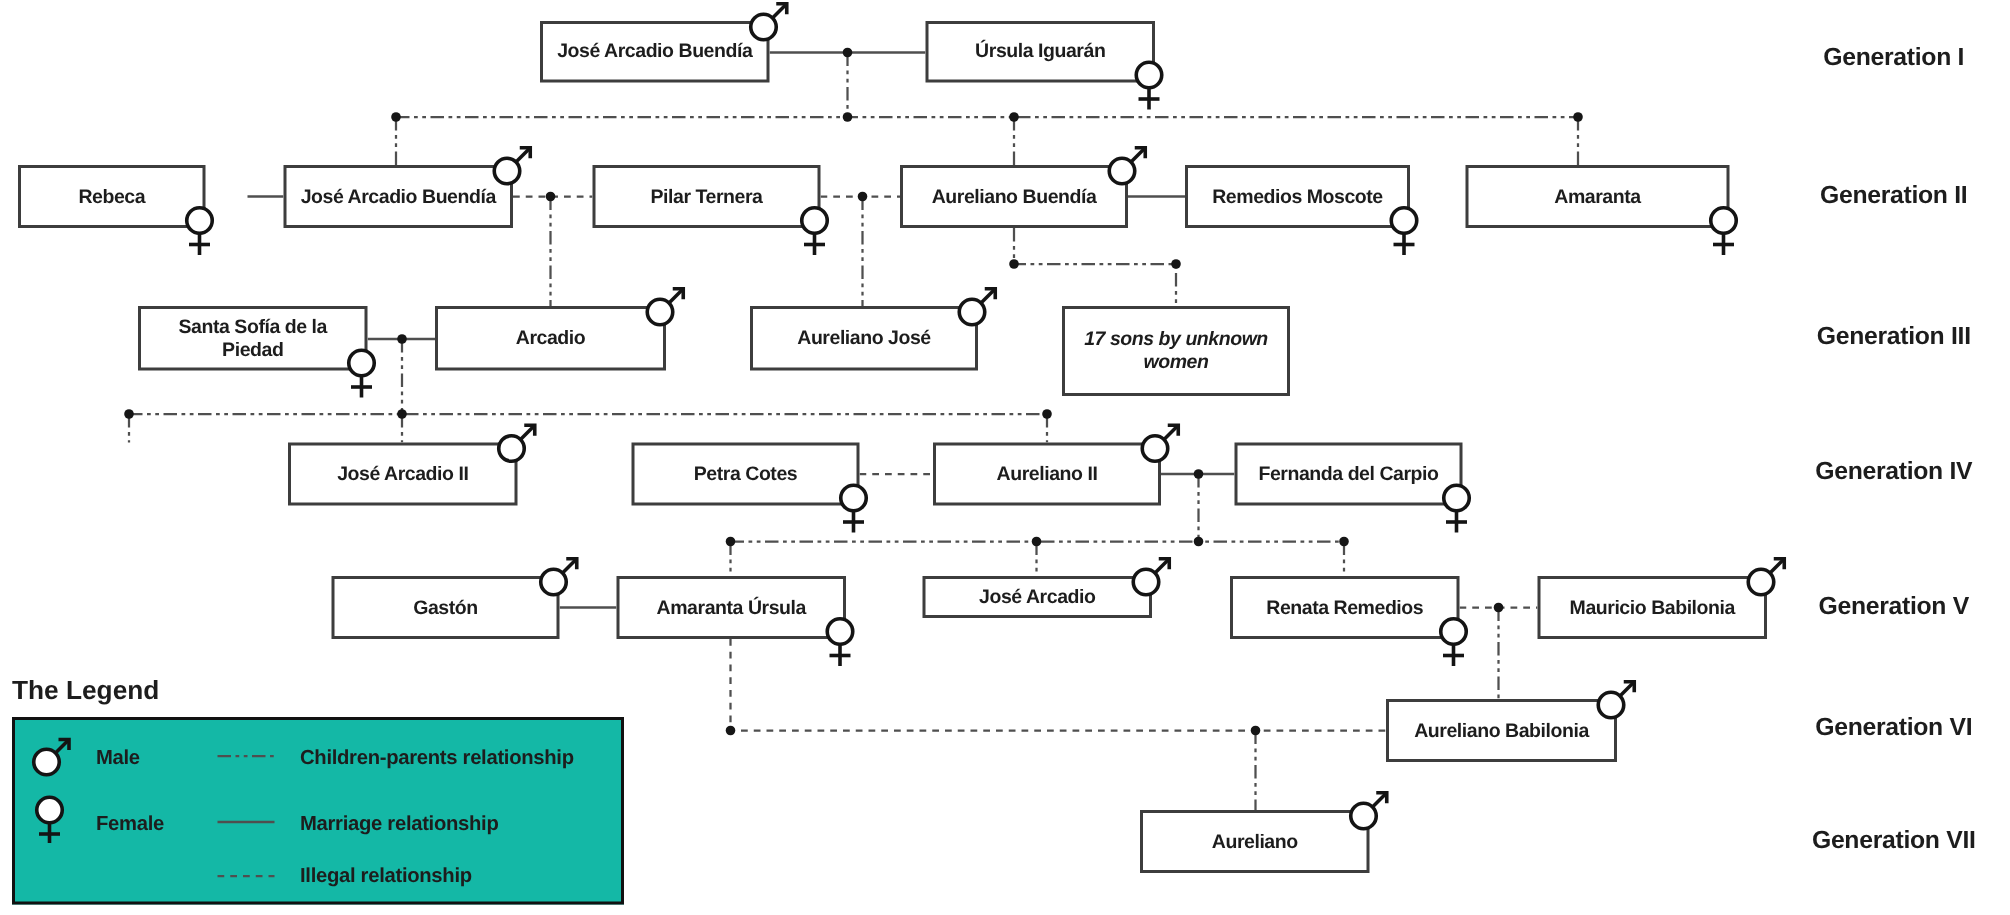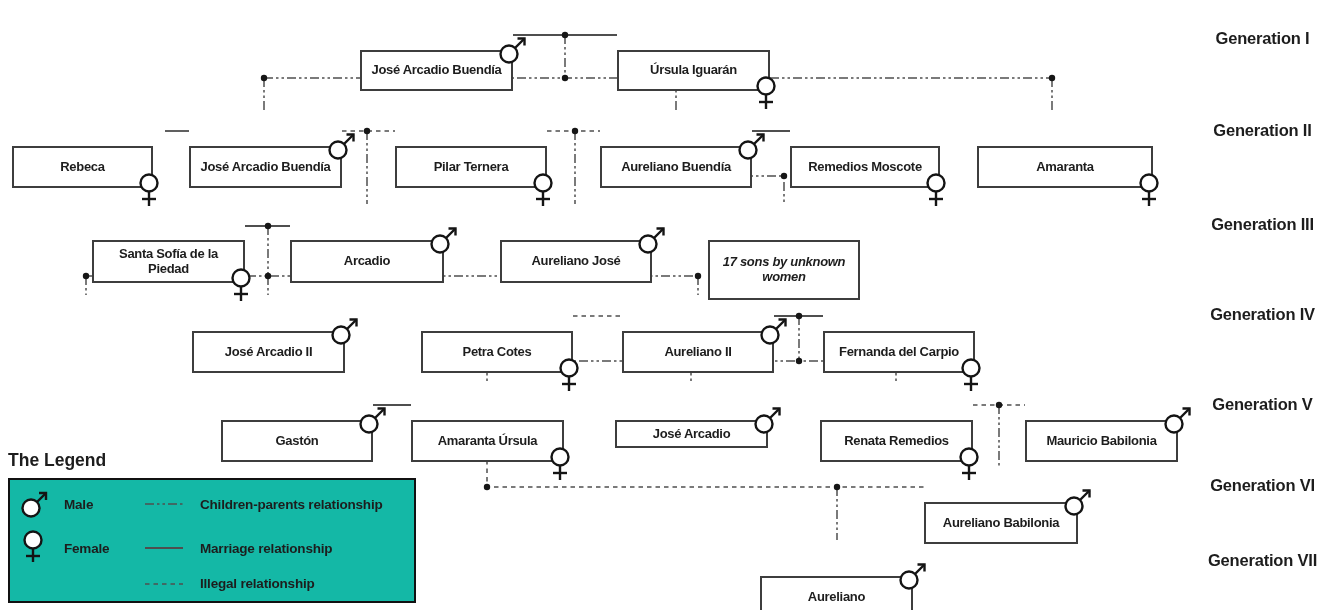--- a/index.html
+++ b/index.html
@@ -3,21 +3,21 @@
 <meta charset="utf-8">
 <style>
   html,body{margin:0;padding:0;background:#ffffff;}
   body{width:1340px;height:610px;overflow:hidden;position:relative;
        font-family:"Liberation Sans","DejaVu Sans",sans-serif;color:#1d1d1d;}
   #canvas{position:absolute;left:0;top:0;width:1340px;height:610px;}
   #edge-layer{position:absolute;left:0;top:0;z-index:1;}
   #node-layer{position:absolute;left:0;top:0;width:100%;height:100%;z-index:2;}
   .node{position:absolute;background:#ffffff;border:2px solid #3d3d3d;
         display:flex;align-items:center;justify-content:center;text-align:center;
-        box-sizing:border-box;margin-top:36px;}
+        box-sizing:border-box;}
   .node-label{font-weight:bold;font-size:13px;letter-spacing:-0.3px;line-height:1.15;
         padding:0 3px;}
   .sex{position:absolute;overflow:visible;}
   .sex circle{fill:#ffffff;stroke:#141414;stroke-width:2.4;}
   .sex line,.sex polyline{fill:none;stroke:#141414;stroke-width:2.4;}
   .sex-male{right:-20px;top:-20px;}
   .sex-female{right:-13px;bottom:-26px;}
   .gen-label{position:absolute;left:1185px;width:155px;text-align:center;
         font-weight:bold;font-size:16.5px;letter-spacing:-0.2px;}
   .edge{fill:none;stroke:#4f4f4f;}
@@ -103,21 +103,21 @@
         </svg>
       </div>
       <div class="node" style="left: 617px; top: 14px; width: 153px; height: 41px;">
         <span class="node-label">Úrsula Iguarán</span>
         <svg class="sex sex-female" width="30" height="40" viewBox="0 0 30 40">
           <circle cx="15" cy="11" r="8.5"></circle>
           <line x1="15" y1="19.5" x2="15" y2="34"></line>
           <line x1="8" y1="27" x2="22" y2="27"></line>
         </svg>
       </div>
-      <div class="node" style="left: 12px; top: 110px; width: 141px; height: 42px;">
+      <div class="node" style="left: 12px; top: 110px; width: 125px; height: 42px;">
         <span class="node-label">Rebeca</span>
         <svg class="sex sex-female" width="30" height="40" viewBox="0 0 30 40">
           <circle cx="15" cy="11" r="8.5"></circle>
           <line x1="15" y1="19.5" x2="15" y2="34"></line>
           <line x1="8" y1="27" x2="22" y2="27"></line>
         </svg>
       </div>
       <div class="node" style="left: 189px; top: 110px; width: 153px; height: 42px;">
         <span class="node-label">José Arcadio Buendía</span>
         <svg class="sex sex-male" width="34" height="34" viewBox="0 0 34 34">

